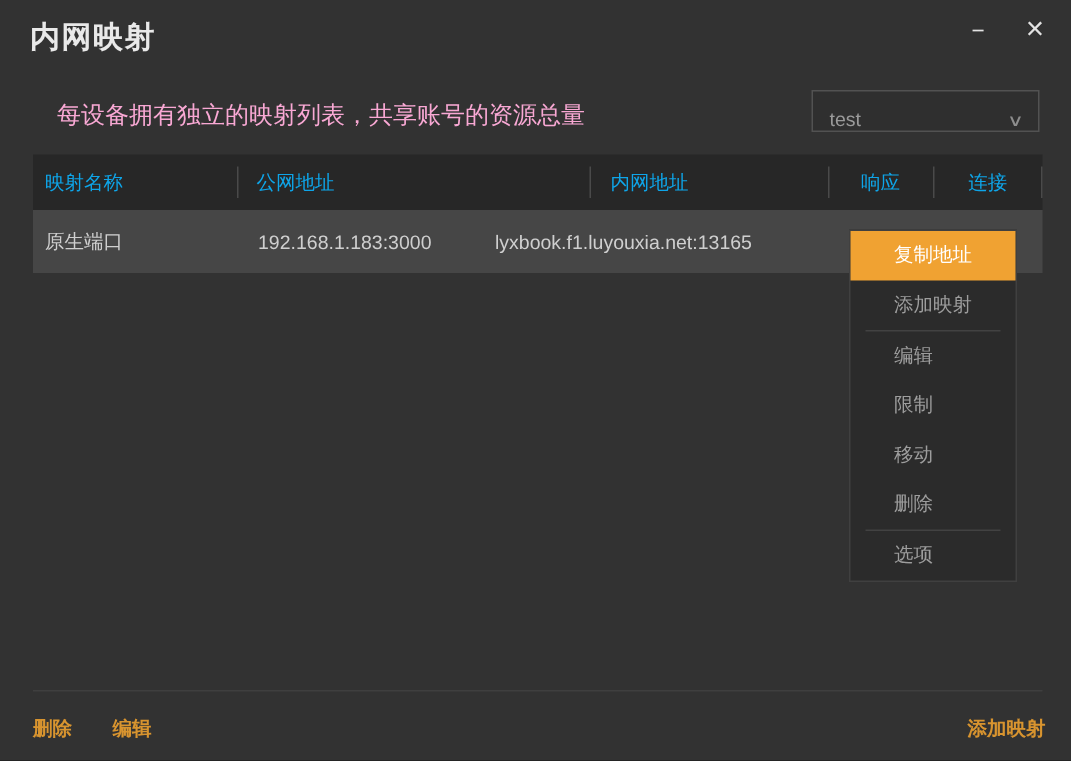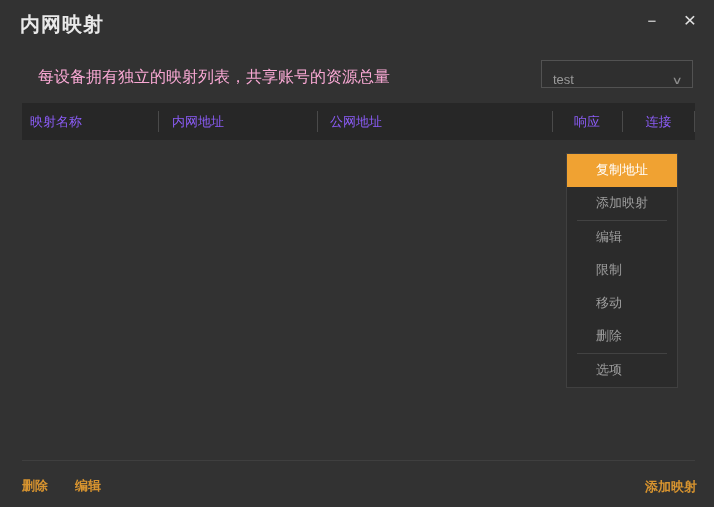--- a/index.html
+++ b/index.html
@@ -37,21 +37,21 @@
     display:flex; align-items:flex-end; justify-content:space-between;
     padding:0 11px; cursor:pointer;
   }
   .dropdown .value { font-size:13px; color:#9a9a9a; }
   .dropdown .chev  { font-size:11px; color:#8d8d8d; transform:scaleX(1.4); }
 
   
   .thead {
     position:absolute; left:22px; top:103px; width:673px; height:37px;
     background:#272727; display:flex; align-items:center;
-    font-size:13px; color:#8b5cf6;
+    font-size:13px; color:#0ea5e9;
   }
   .thead::after {
     content:''; position:absolute; right:0; top:8px; bottom:8px;
     width:1px; background:#4a4a4a;
   }
   .col { position:relative; height:100%; display:flex; align-items:center; }
   .col:not(:first-child)::before {
     content:''; position:absolute; left:0; top:8px; bottom:8px;
     width:1px; background:#4a4a4a;
   }
@@ -110,26 +110,33 @@
   </div>
 
   <div class="subtitle">每设备拥有独立的映射列表，共享账号的资源总量</div>
   <div class="dropdown">
     <span class="value">test</span>
     <span class="chev">∨</span>
   </div>
 
   <div class="thead">
     <div class="col c1">映射名称</div>
+    <div class="col c3">公网地址</div>
     <div class="col c2">内网地址</div>
-    <div class="col c3">公网地址</div>
     <div class="col c4">响应</div>
     <div class="col c5">连接</div>
   </div>
 
+  <div class="trow">
+    <div class="col c1">原生端口</div>
+    <div class="col c2">192.168.1.183:3000</div>
+    <div class="col c3">lyxbook.f1.luyouxia.net:13165</div>
+    <div class="col c4"></div>
+    <div class="col c5"></div>
+  </div>
 
   <div class="menu">
     <div class="menu-item highlighted">复制地址</div>
     <div class="menu-item">添加映射</div>
     <div class="menu-divider"></div>
     <div class="menu-item">编辑</div>
     <div class="menu-item">限制</div>
     <div class="menu-item">移动</div>
     <div class="menu-item">删除</div>
     <div class="menu-divider"></div>

